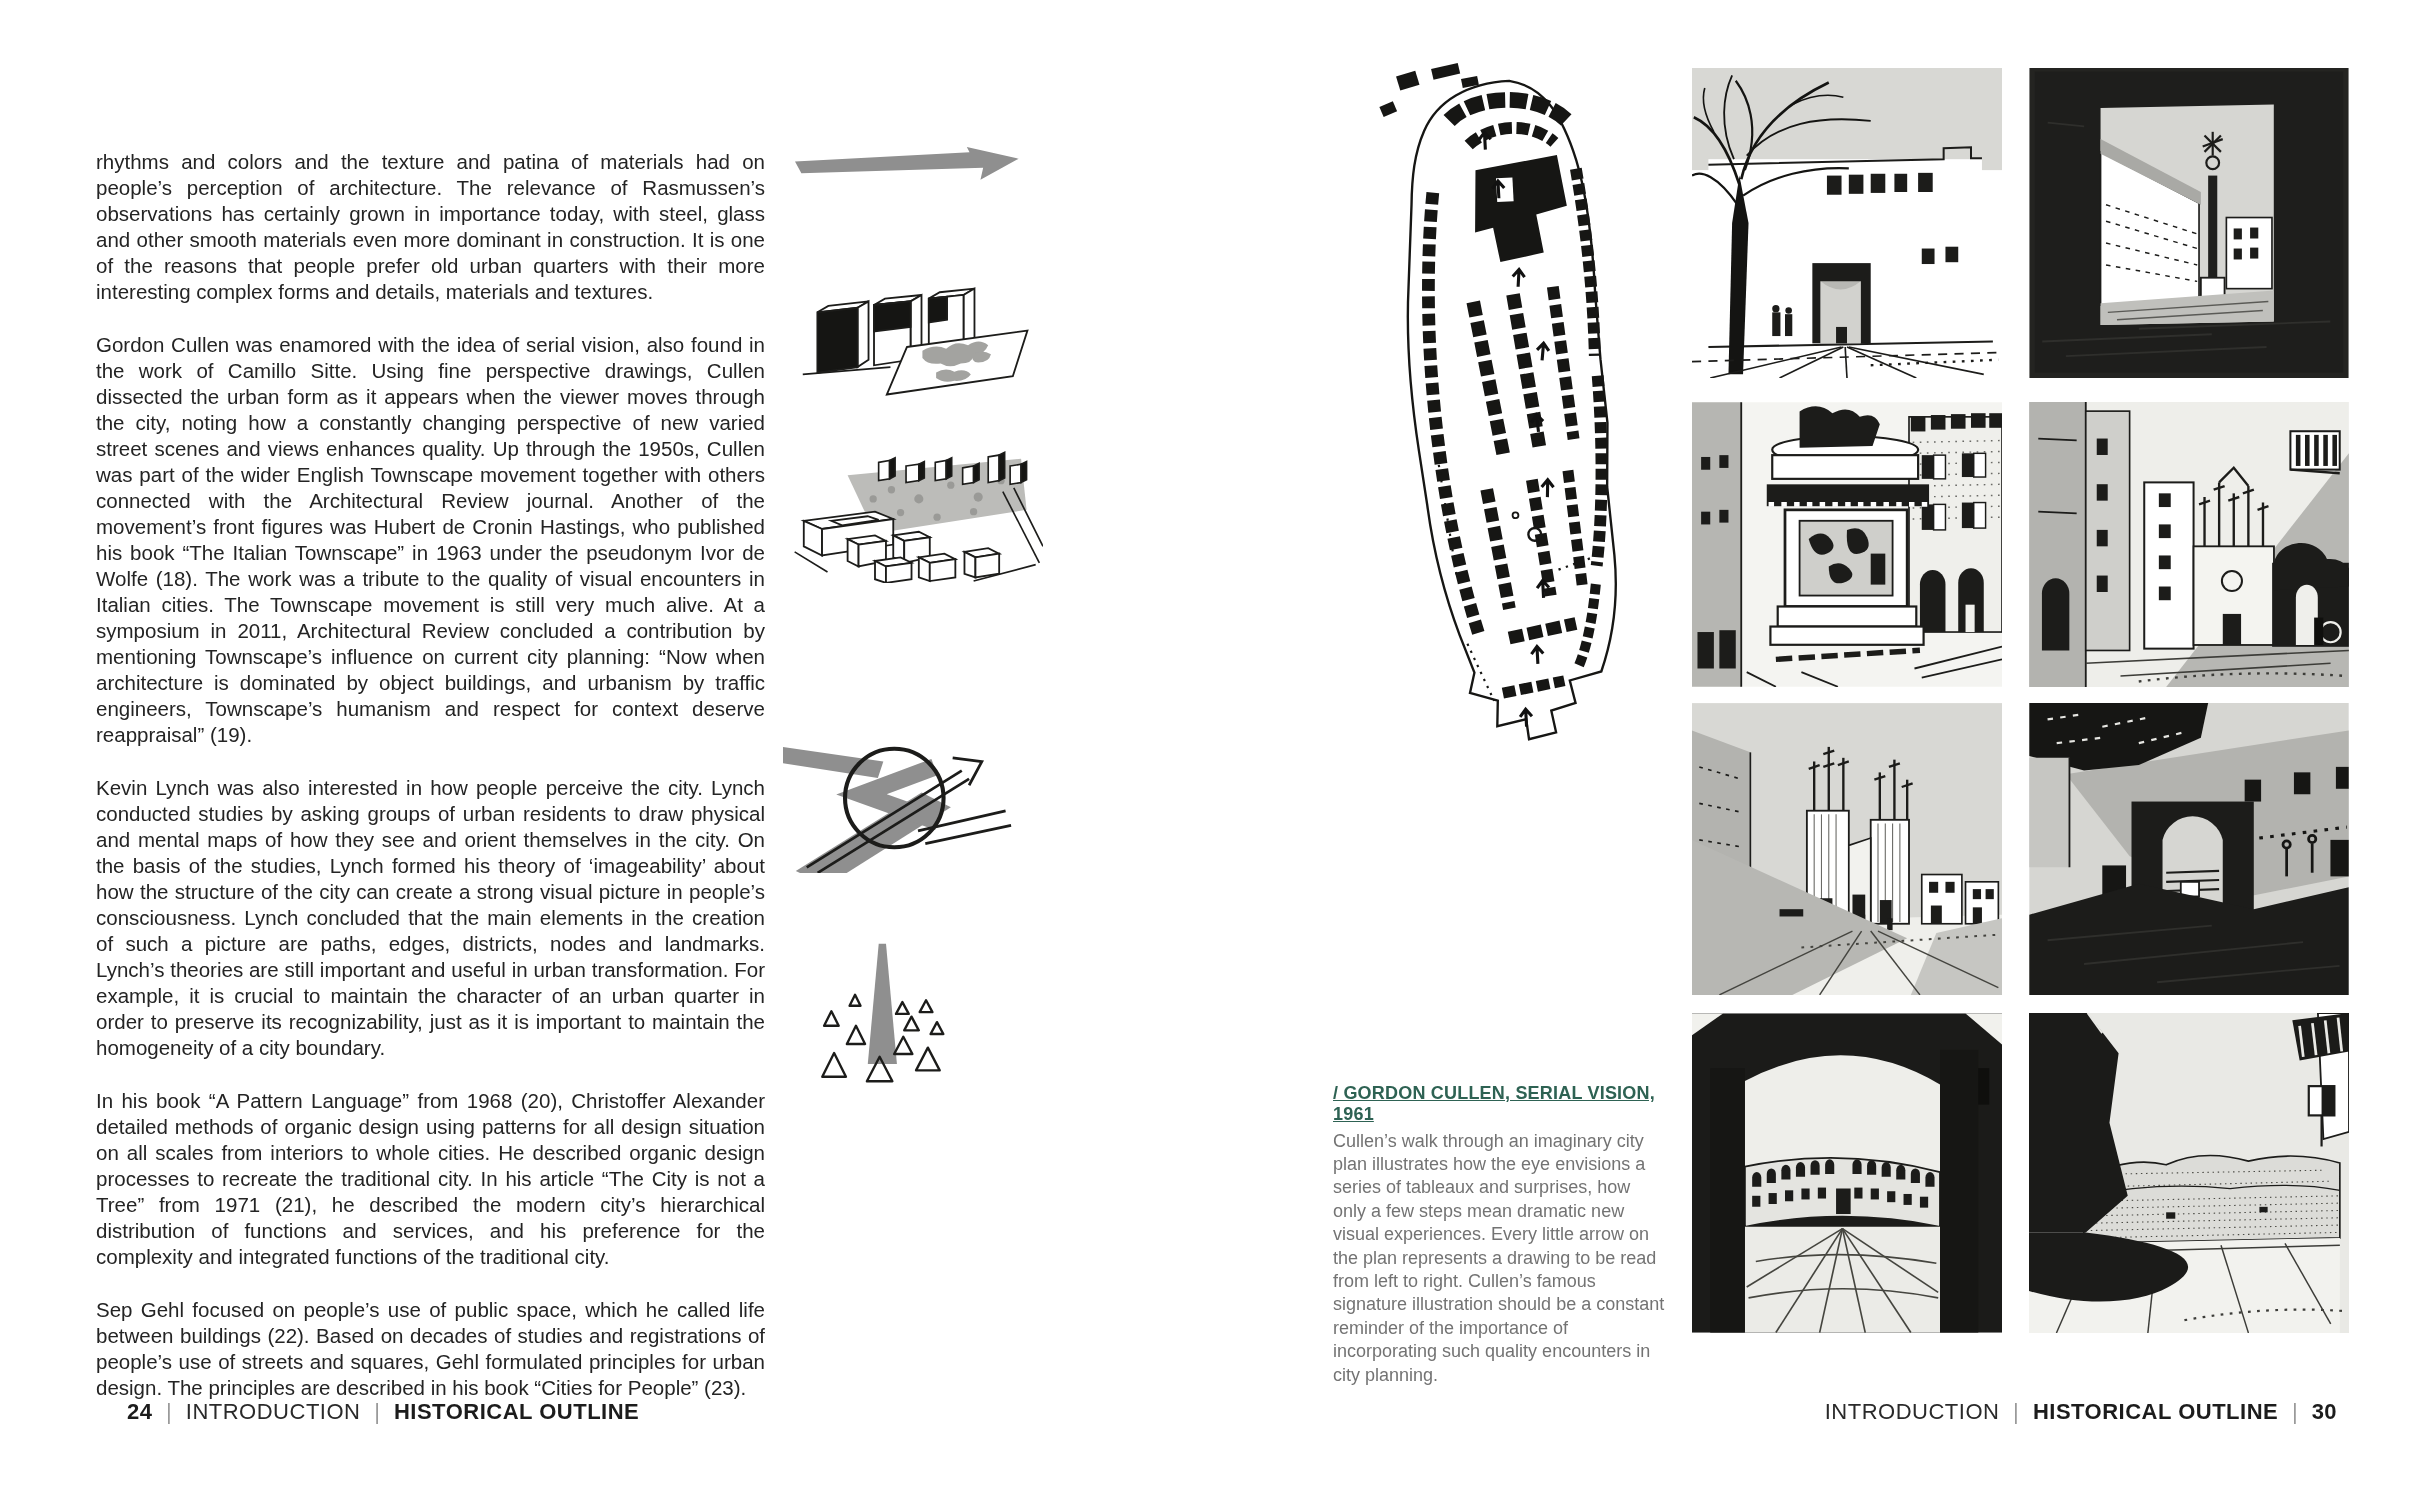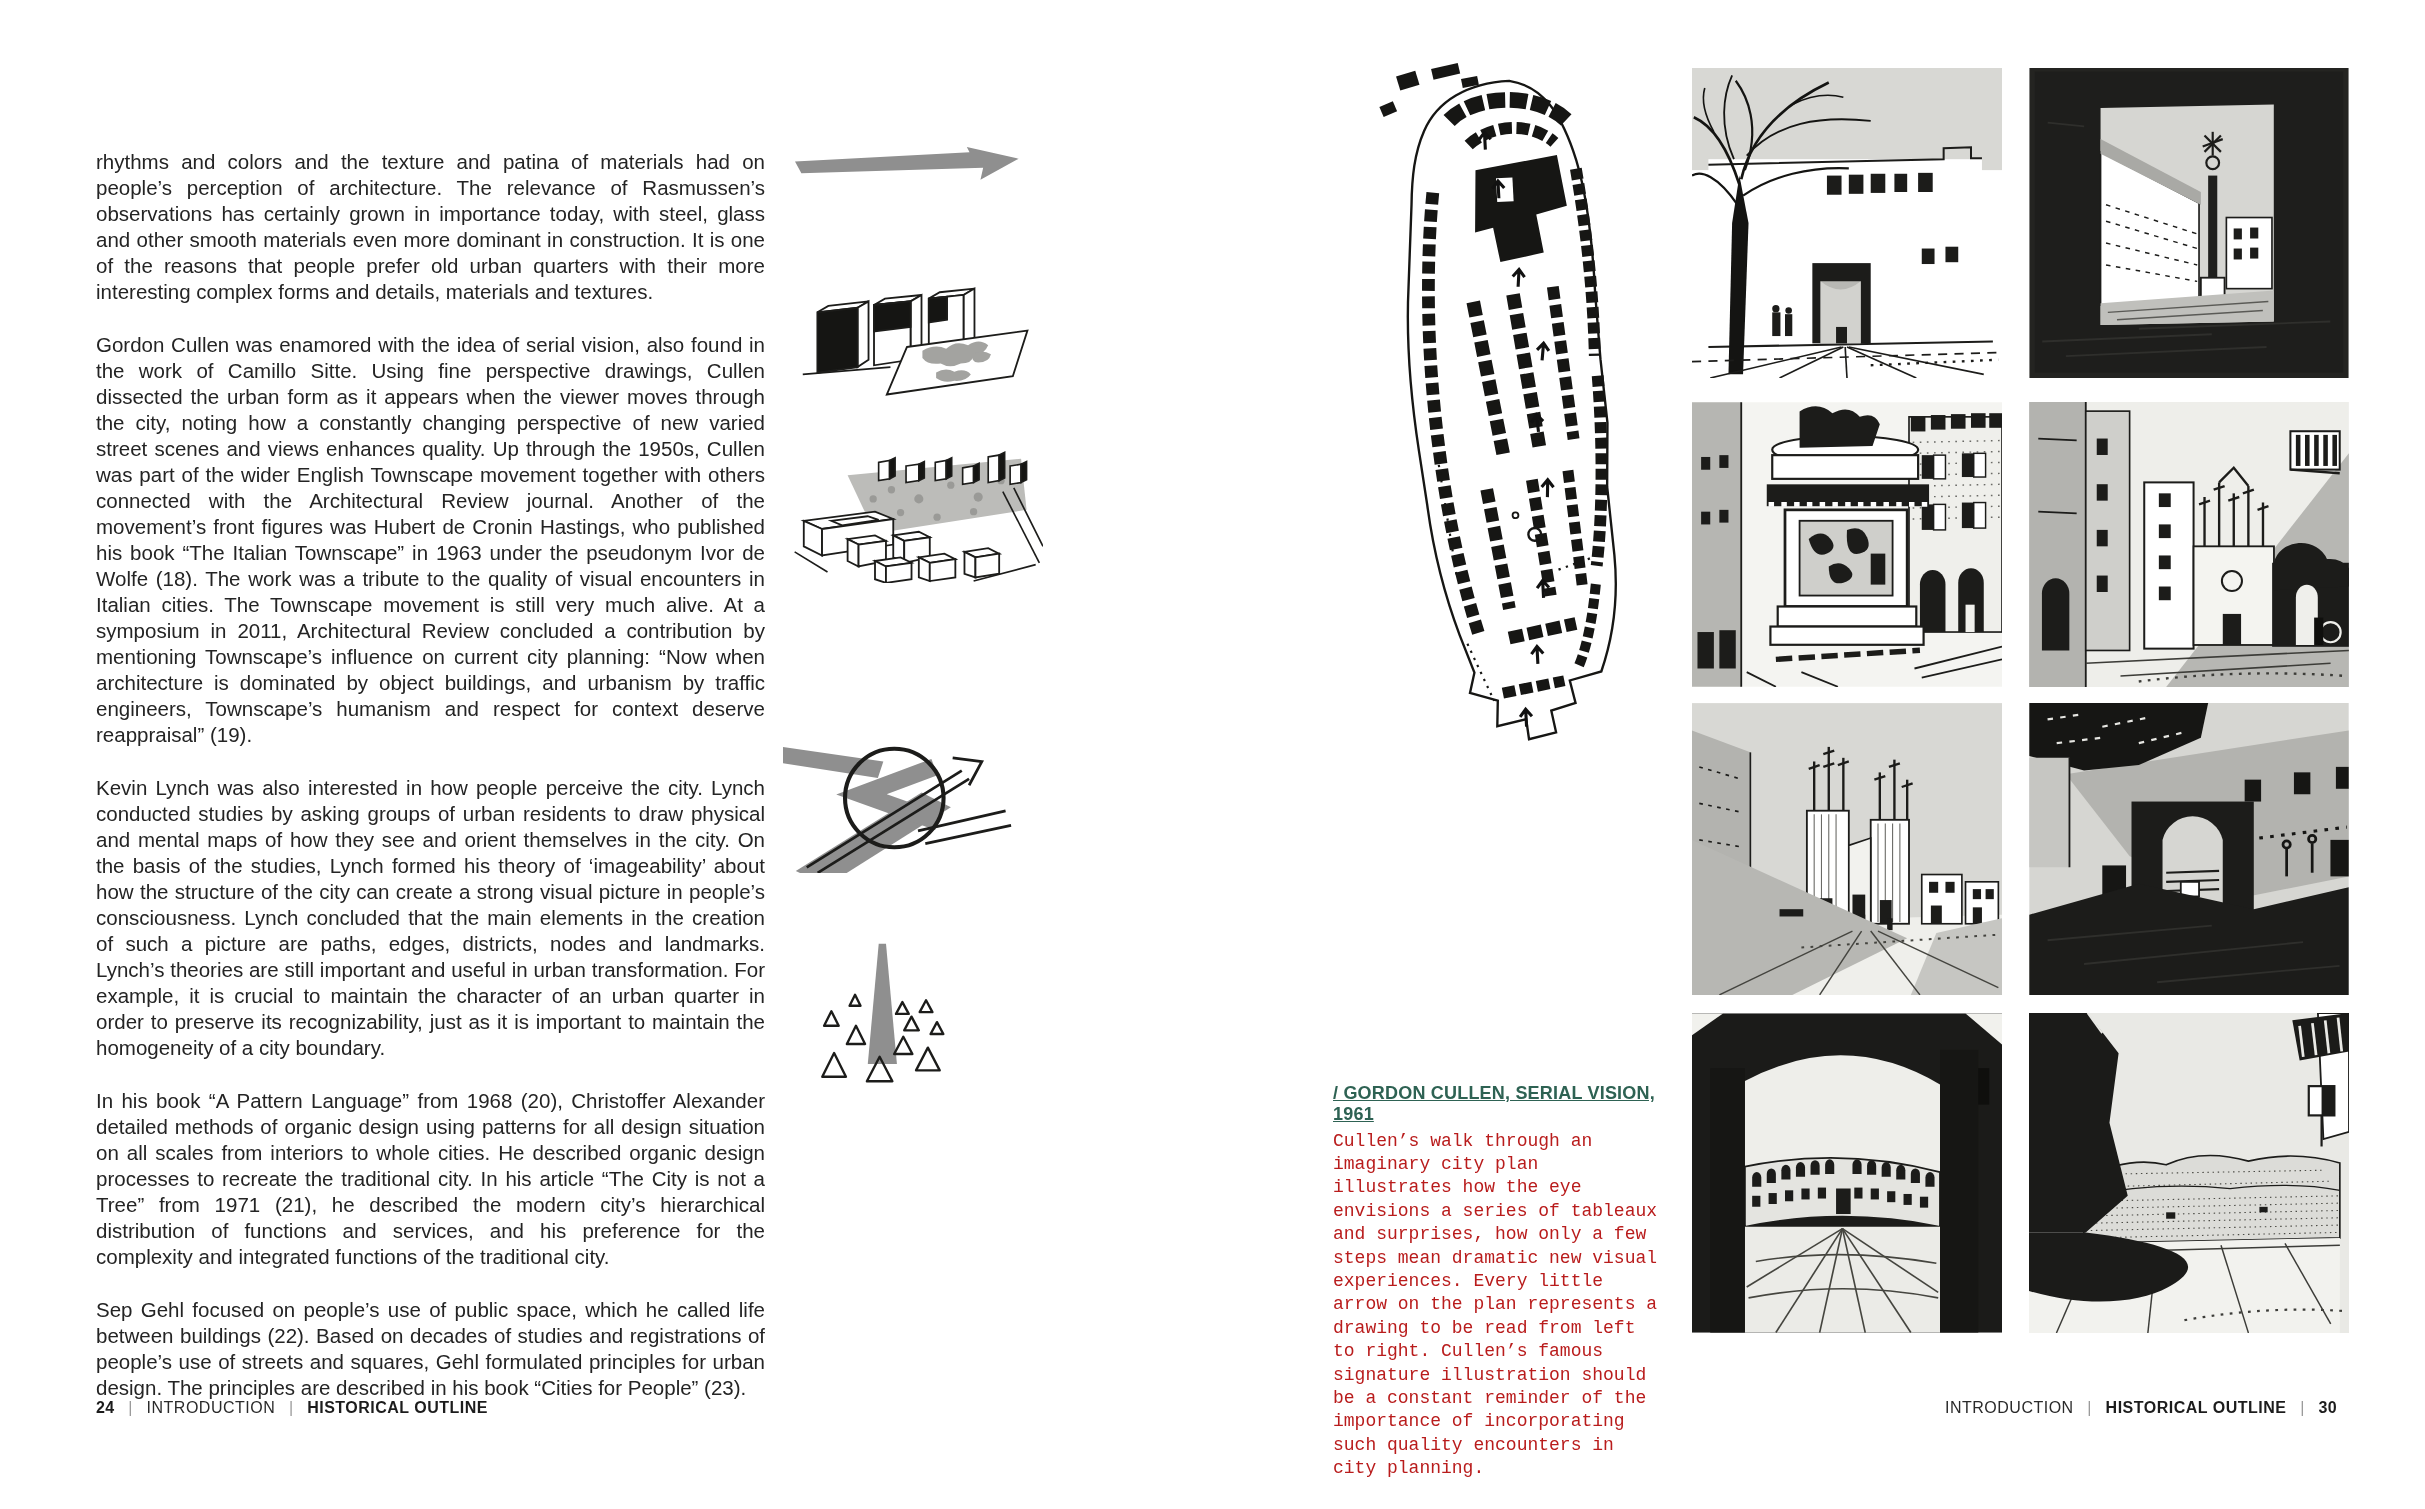--- a/index.html
+++ b/index.html
@@ -5,23 +5,23 @@
   html,body{margin:0;padding:0;background:#e8e8e8;}
   .page{position:relative;width:2426px;height:1510px;background:#ffffff;
         font-family:"Liberation Sans", sans-serif;overflow:hidden;}
   .abs{position:absolute;}
   
   .bodycol{left:96px;top:133px;width:669px;font-size:20.5px;line-height:26px;
            color:#242424;text-align:justify;}
   .bodycol p{margin:16px 0 27px 0;}
   
   .caption .cap-title{font-weight:700;color:#2e6253;font-size:18px;letter-spacing:0.2px;margin:0 0 4.6px 0;text-decoration:underline;}
-  .caption .cap-body{color:#b91c1c;font-size:18px;line-height:23.4px;margin:0;font-family:Liberation Mono, monospace;}
+  .caption .cap-body{color:#737373;font-size:18px;line-height:23.4px;margin:0;}
   
-  .footer{font-size:16px;color:#1c1c1c;letter-spacing:0.4px;white-space:nowrap;}
+  .footer{font-size:22px;color:#1c1c1c;letter-spacing:0.4px;white-space:nowrap;margin-left:31px;}
   .footer .pageno{font-weight:700;}
   .footer .chap{font-weight:700;letter-spacing:0.5px;}
   .footer .sect{color:#2a2a2a;letter-spacing:0.5px;}
   .footer .sep{color:#9a9a9a;padding:0 13.7px;font-weight:400;}
   .sketch{background:#ffffff;}
   svg{display:block;}
 </style>
 </head>
 <body>
 

